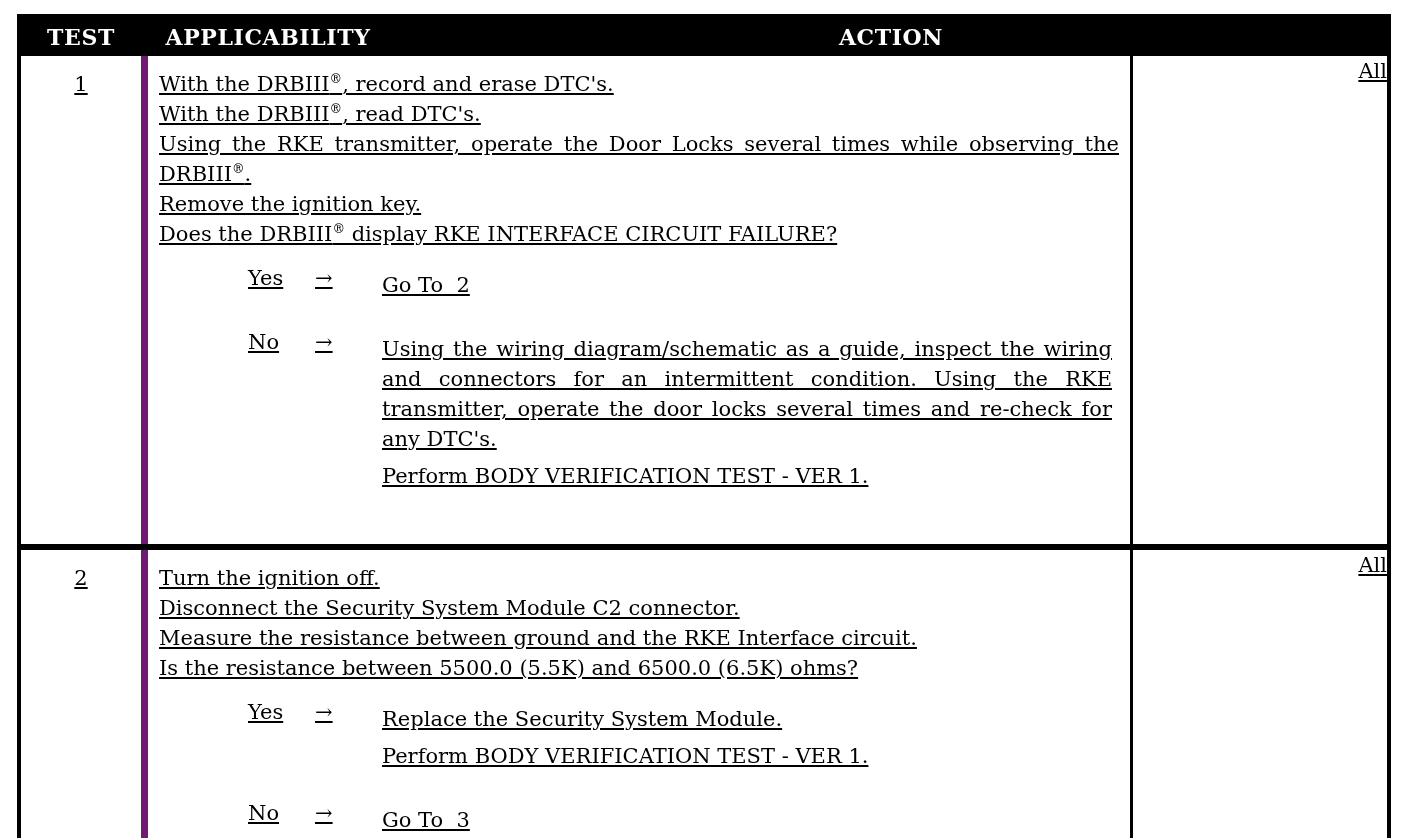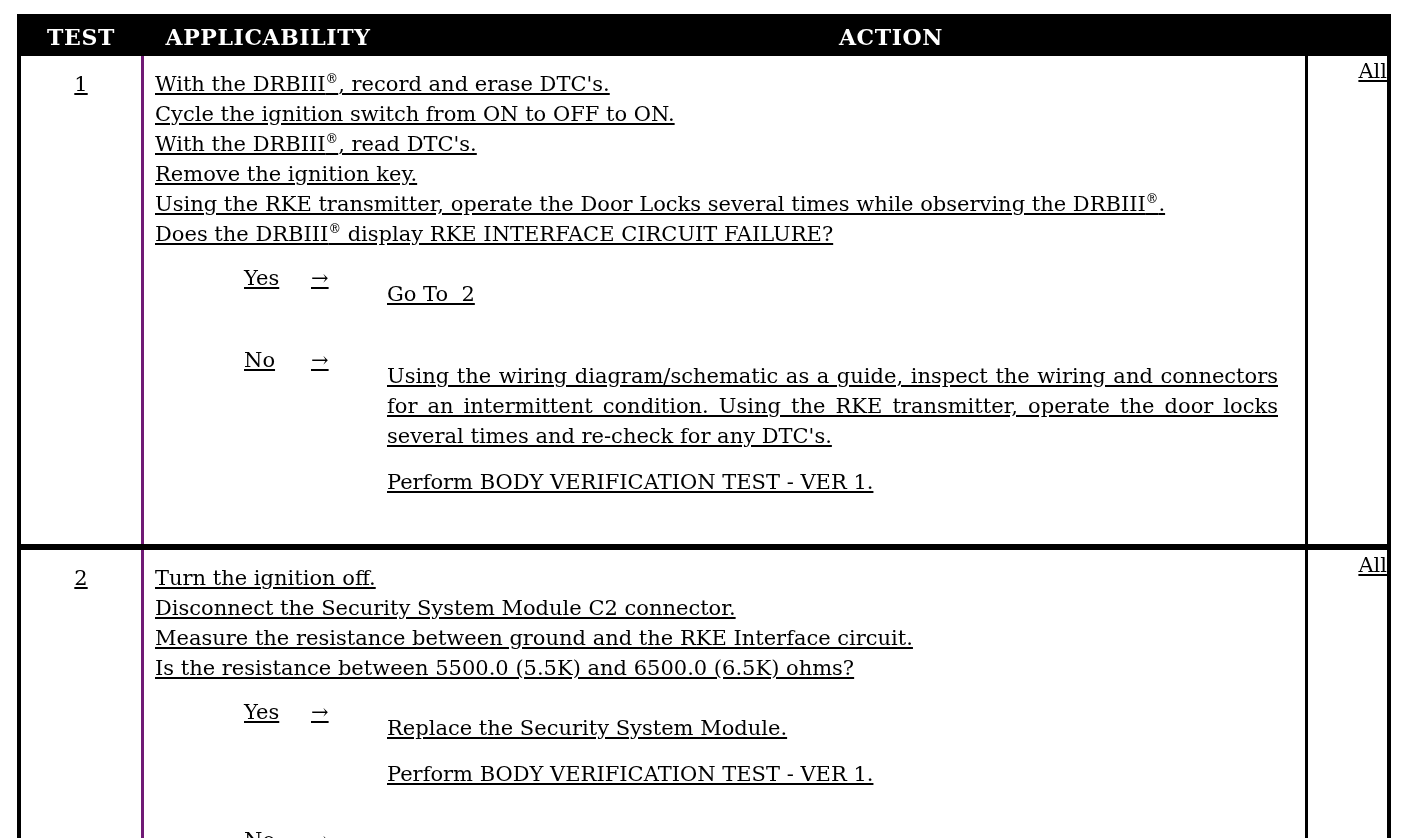--- a/index.html
+++ b/index.html
@@ -29,58 +29,57 @@
   .hc.c-action { width: 992px; }
   .hc.c-appl   { flex: 1; }
 
   .trow { display: flex; align-items: stretch; background: #fff; }
   .trow.r-0 { min-height: 488px; }
   .trow + .trow { border-top: 6px solid #000; min-height: 270px; }
 
   .cell { font-size: 21px; line-height: 30px; }
   .c-test-cell { width: 120px; flex: none; padding-top: 13px; text-align: center; }
   .c-action-cell {
-    width: 1167px; flex: none;
-    border-left: 3px solid #701a75; border-right: 3px solid #000;
+    width: 992px; flex: none;
+    border-left: 7px solid #701a75; border-right: 3px solid #000;
     padding: 13px 11px 16px 11px;
   }
   .c-appl-cell { flex: 1; text-align: right; }
 
   .step { margin: 0; text-align: justify; }
 
   .branches { margin-top: 14px; }
   .branch { display: flex; align-items: flex-start; }
   .branch + .branch { margin-top: 20px; }
   .b-indent { width: 89px; flex: none; }
   .b-label  { width: 67px; flex: none; }
   .b-arrow  { width: 60px; flex: none; }
   .b-text   { flex: 1; }
-  .b-text p { margin: 16px; }
+  .b-text p { margin: 7px; }
   .b-text p.just { text-align: justify; }
 
   sup.reg { font-size: 0.6em; vertical-align: super; line-height: 0; }
 </style>
 </head>
 <body>
 
 <div class="diag-table">
   <div class="thead">
     <div class="hc c-test">TEST</div>
     <div class="hc c-appl">APPLICABILITY</div>
     <div class="hc c-action">ACTION</div>
   </div>
   <div id="rows">
       <div class="trow r-0">
     <div class="cell c-test-cell">1</div>
     <div class="cell c-action-cell">
       <p class="step">With the DRBIII<sup class="reg">®</sup>, record and erase DTC's.</p>
-          <p class="step">Cycle the ignition switch from ON to OFF to ON.</p>
           <p class="step">With the DRBIII<sup class="reg">®</sup>, read DTC's.</p>
+          <p class="step">Using the RKE transmitter, operate the Door Locks several times while observing the DRBIII<sup class="reg">®</sup>.</p>
           <p class="step">Remove the ignition key.</p>
-          <p class="step">Using the RKE transmitter, operate the Door Locks several times while observing the DRBIII<sup class="reg">®</sup>.</p>
           <p class="step">Does the DRBIII<sup class="reg">®</sup> display RKE INTERFACE CIRCUIT FAILURE?</p>
       <div class="branches">
     <div class="branch">
       <span class="b-indent"></span>
       <span class="b-label">Yes</span>
       <span class="b-arrow">→</span>
       <div class="b-text">
         <p class="b-line">Go To&nbsp; 2</p>
       </div>
     </div>

